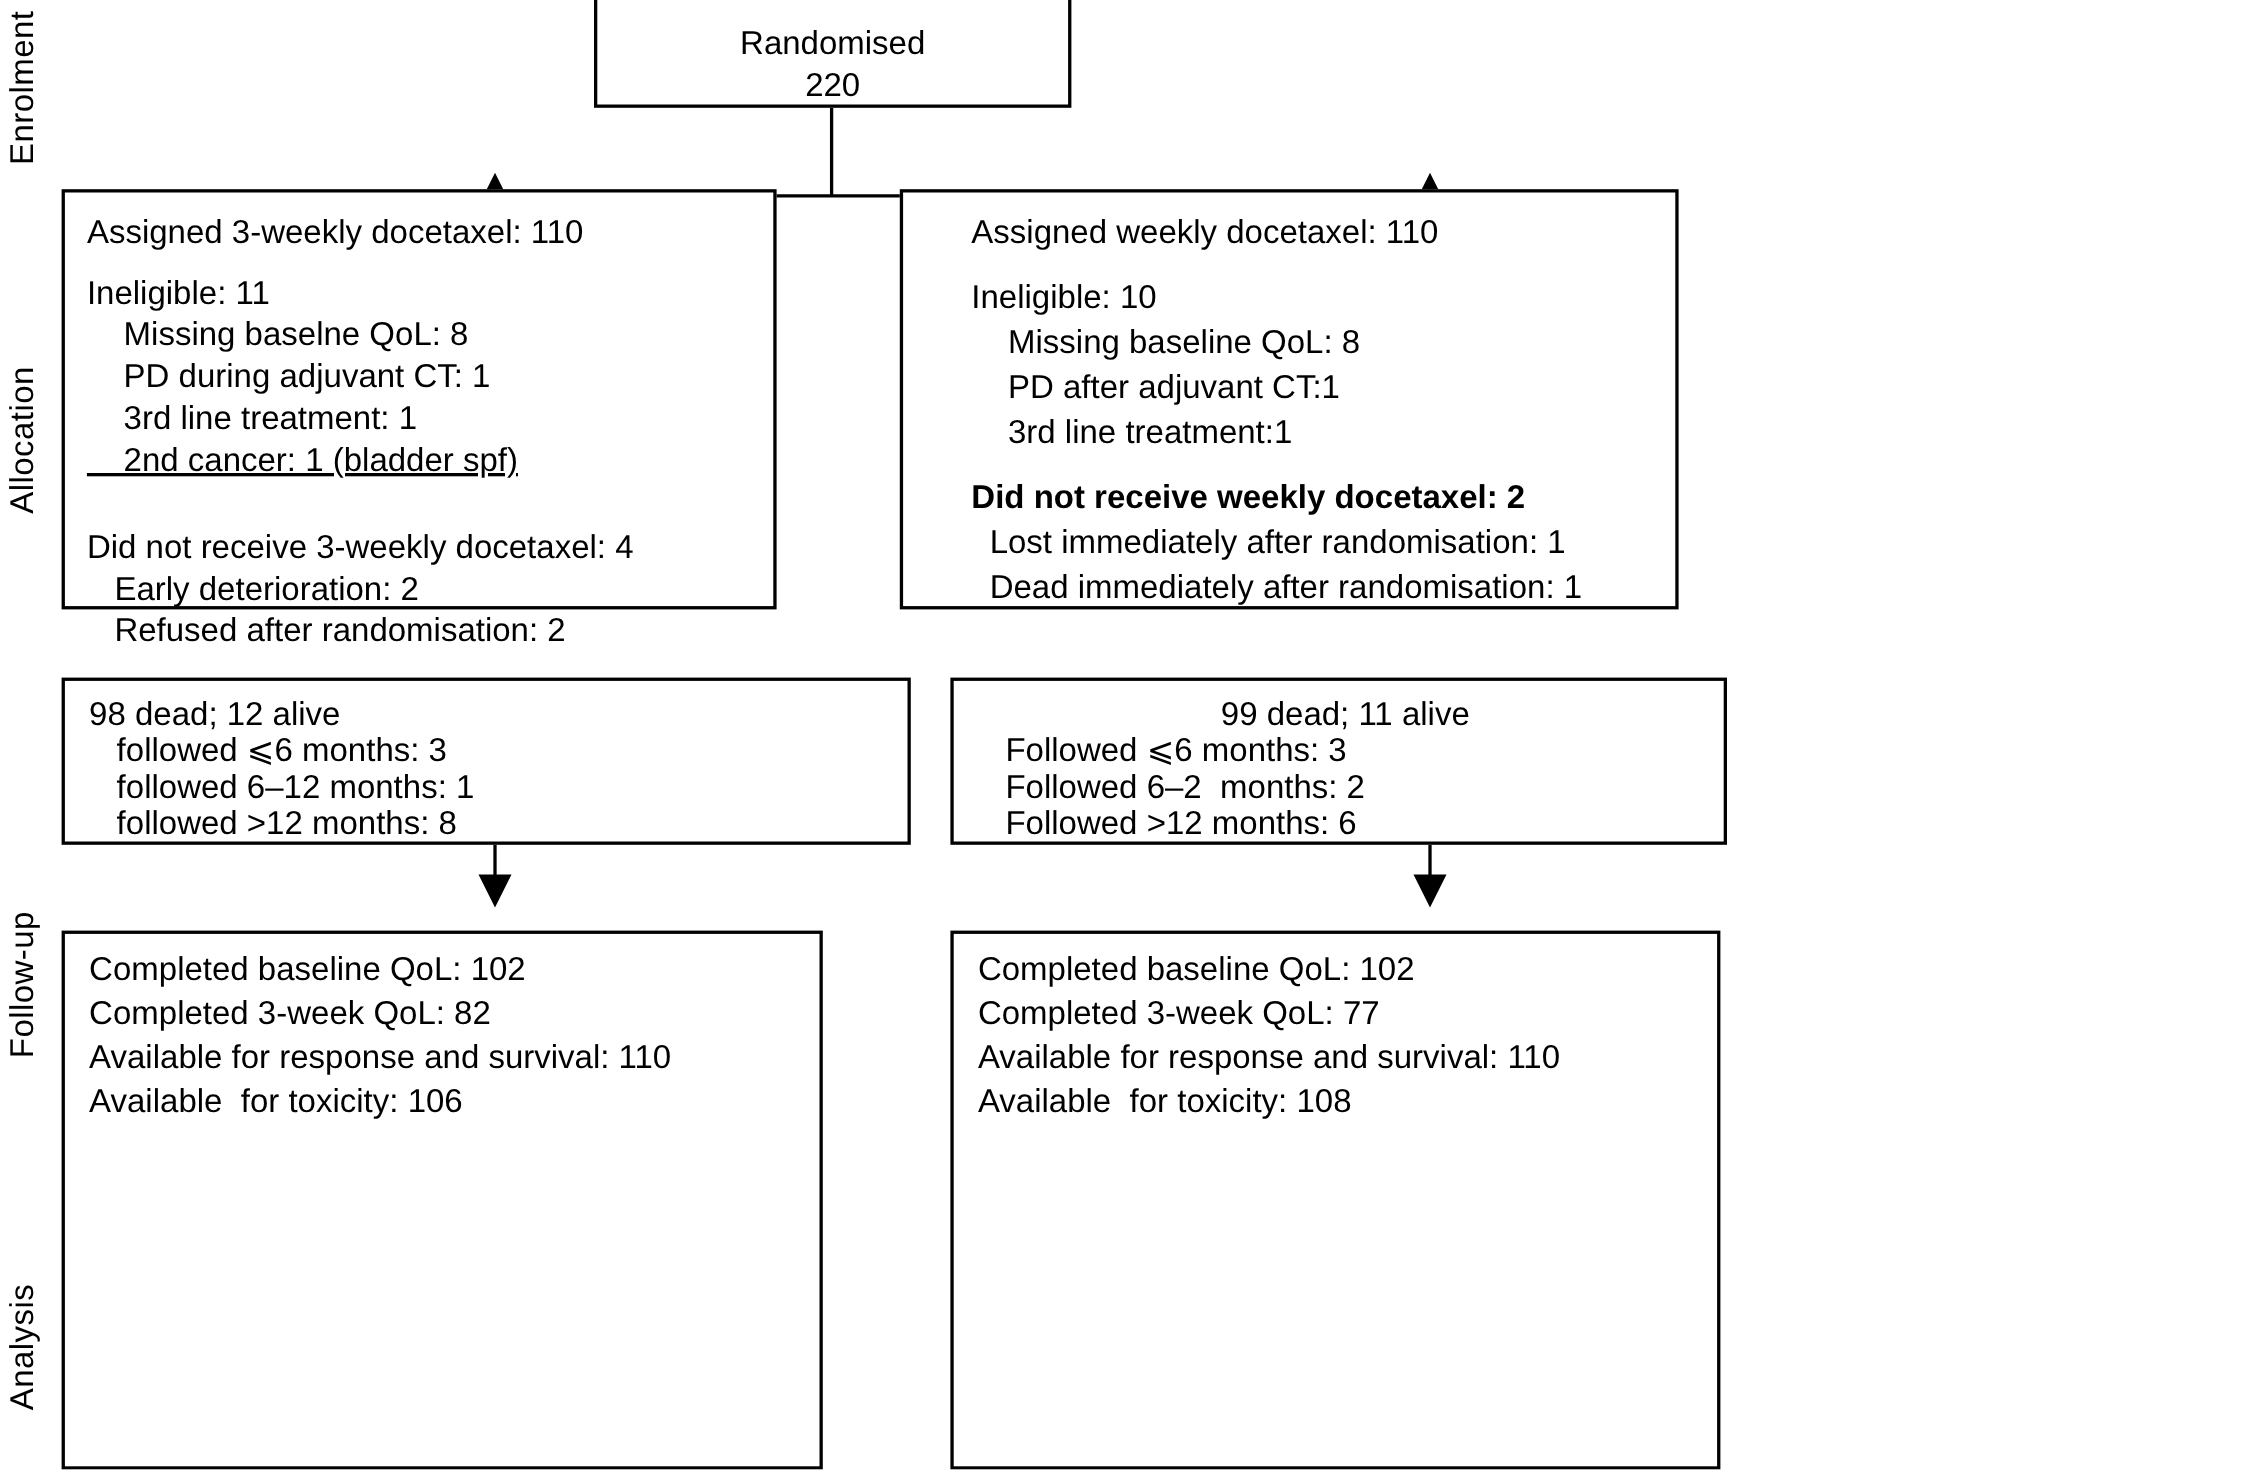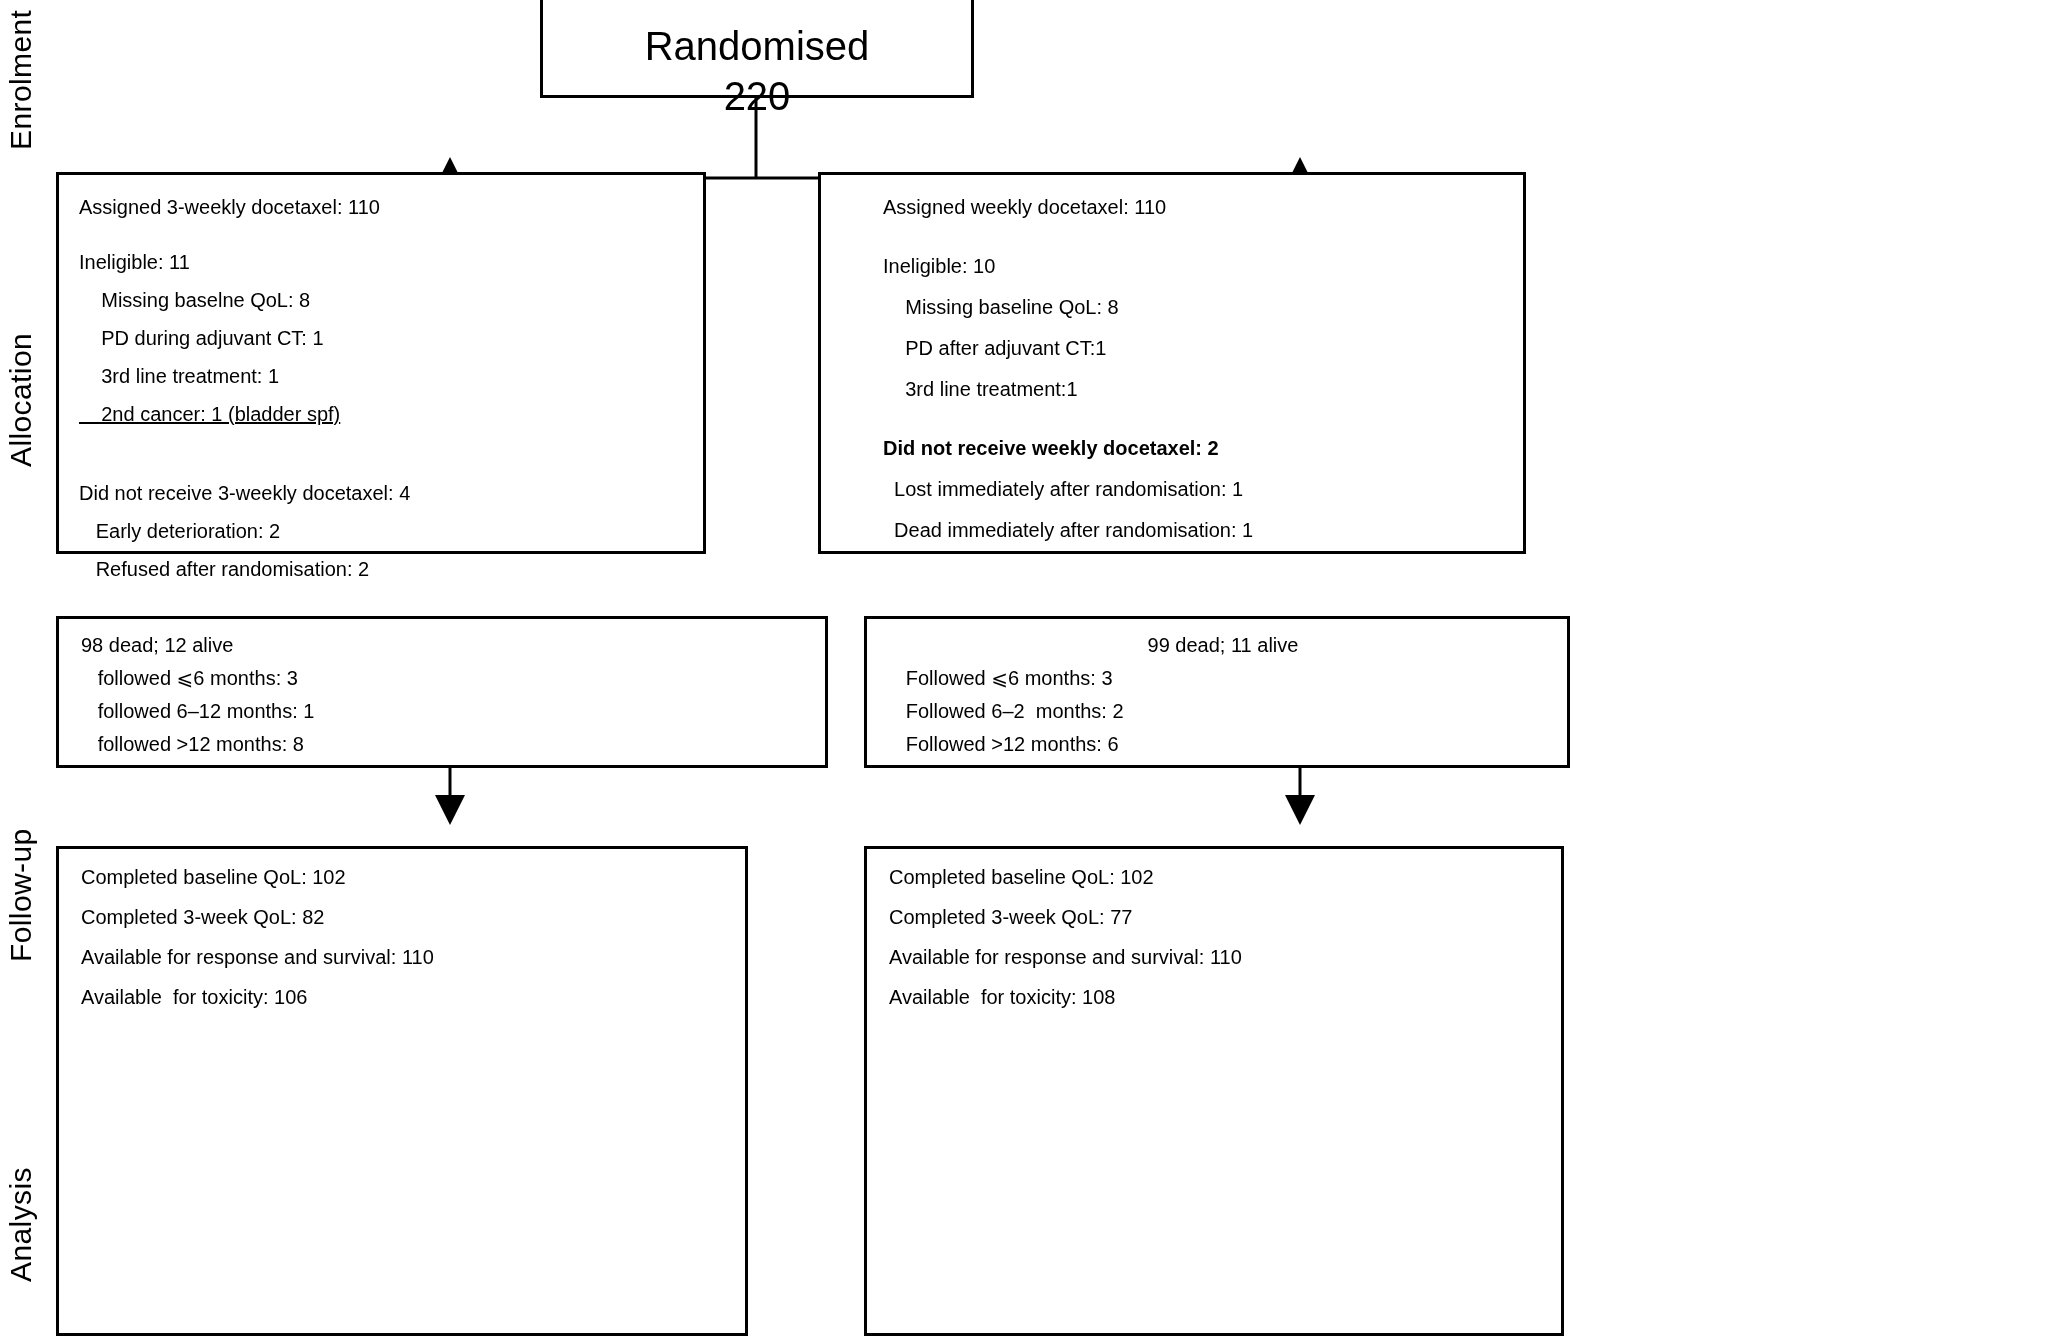--- a/index.html
+++ b/index.html
@@ -28,29 +28,29 @@
     border:3px solid #000;
     background:#fff;
     box-sizing:border-box;
   }
   .box .lines{
     position:absolute;
     left:0;right:0;top:0;
     padding:0;
   }
   .ln{
-    font-size:20px;
+    font-size:30px;
     line-height:1.0;
     white-space:pre;
     color:#000;
   }
 
   .center-text{
     text-align:center;
-    font-size:40px;
+    font-size:30px;
     line-height:1.25;
   }
 
   
   #wires{position:absolute;left:0;top:0;width:2048px;height:1336px;
          pointer-events:none;}
 </style>
 </head>
 <body>
 

